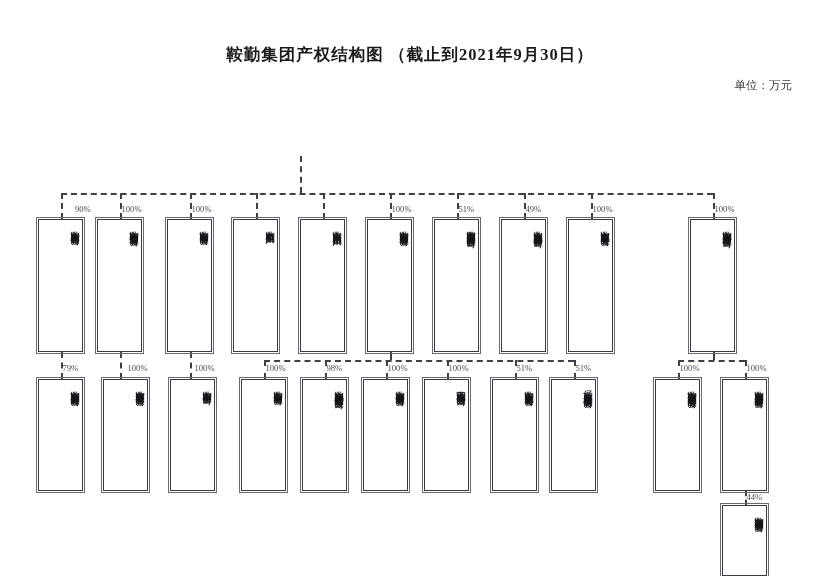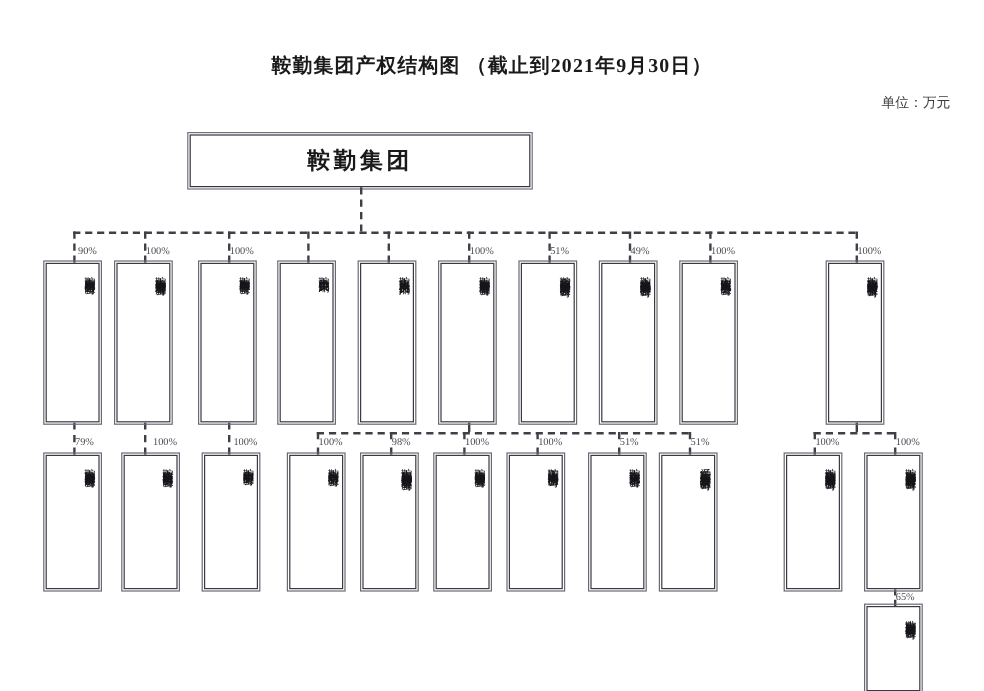--- a/index.html
+++ b/index.html
@@ -80,29 +80,26 @@
   }
 </style>
 </head>
 <body>
 
 <div id="chart">
 
   <div class="title">鞍勤集团产权结构图  （截止到2021年9月30日）</div>
   <div class="unit">单位：万元</div>
 
-  <div class="root">
-    <span>鞍勤集团</span>
-  </div>
 
   <div id="conn-layer">
       <div class="dvline" style="left: 300px; top: 156px; height: 37px;"></div>
       <div class="dhline" style="left: 60.5px; top: 193px; width: 652px;"></div>
       <div class="dvline" style="left: 60.5px; top: 193px; height: 26px;"></div>
-      <div class="pct" style="left: 65px; top: 204px;">90%</div>
+      <div class="pct" style="left: 75px; top: 204px;">90%</div>
       <div class="dvline" style="left: 119.5px; top: 193px; height: 26px;"></div>
       <div class="pct" style="left: 121.5px; top: 204px;">100%</div>
       <div class="dvline" style="left: 189.5px; top: 193px; height: 26px;"></div>
       <div class="pct" style="left: 191.5px; top: 204px;">100%</div>
       <div class="dvline" style="left: 255.5px; top: 193px; height: 26px;"></div>
       <div class="dvline" style="left: 322.5px; top: 193px; height: 26px;"></div>
       <div class="dvline" style="left: 389.5px; top: 193px; height: 26px;"></div>
       <div class="pct" style="left: 391.5px; top: 204px;">100%</div>
       <div class="dvline" style="left: 456.5px; top: 193px; height: 26px;"></div>
       <div class="pct" style="left: 458.5px; top: 204px;">51%</div>
@@ -132,21 +129,21 @@
       <div class="pct" style="left: 516.5px; top: 363px;">51%</div>
       <div class="dvline" style="left: 573.5px; top: 360px; height: 19px;"></div>
       <div class="pct" style="left: 575.5px; top: 363px;">51%</div>
       <div class="dvline" style="left: 712.5px; top: 352px; height: 8px;"></div>
       <div class="dhline" style="left: 677.5px; top: 360px; width: 67px;"></div>
       <div class="dvline" style="left: 677.5px; top: 360px; height: 19px;"></div>
       <div class="pct" style="left: 679.5px; top: 363px;">100%</div>
       <div class="dvline" style="left: 744.5px; top: 360px; height: 19px;"></div>
       <div class="pct" style="left: 746.5px; top: 363px;">100%</div>
       <div class="dvline" style="left: 744.5px; top: 491px; height: 14px;"></div>
-      <div class="pct" style="left: 746.5px; top: 492px;">65%</div>
+      <div class="pct" style="left: 746.5px; top: 492px;">44%</div>
     </div>
   <div id="node-layer">
       <div class="node" style="left: 38px; top: 219px; width: 45px; height: 133px;">
         <div class="vtxt">鞍山市胜利宾馆有限公司</div>
       </div>
       <div class="node" style="left: 97px; top: 219px; width: 45px; height: 133px;">
         <div class="vtxt">鞍山市鞍勤物业管理有限公司</div>
       </div>
       <div class="node" style="left: 167px; top: 219px; width: 45px; height: 133px;">
         <div class="vtxt">鞍山市鞍勤印务有限公司</div>

